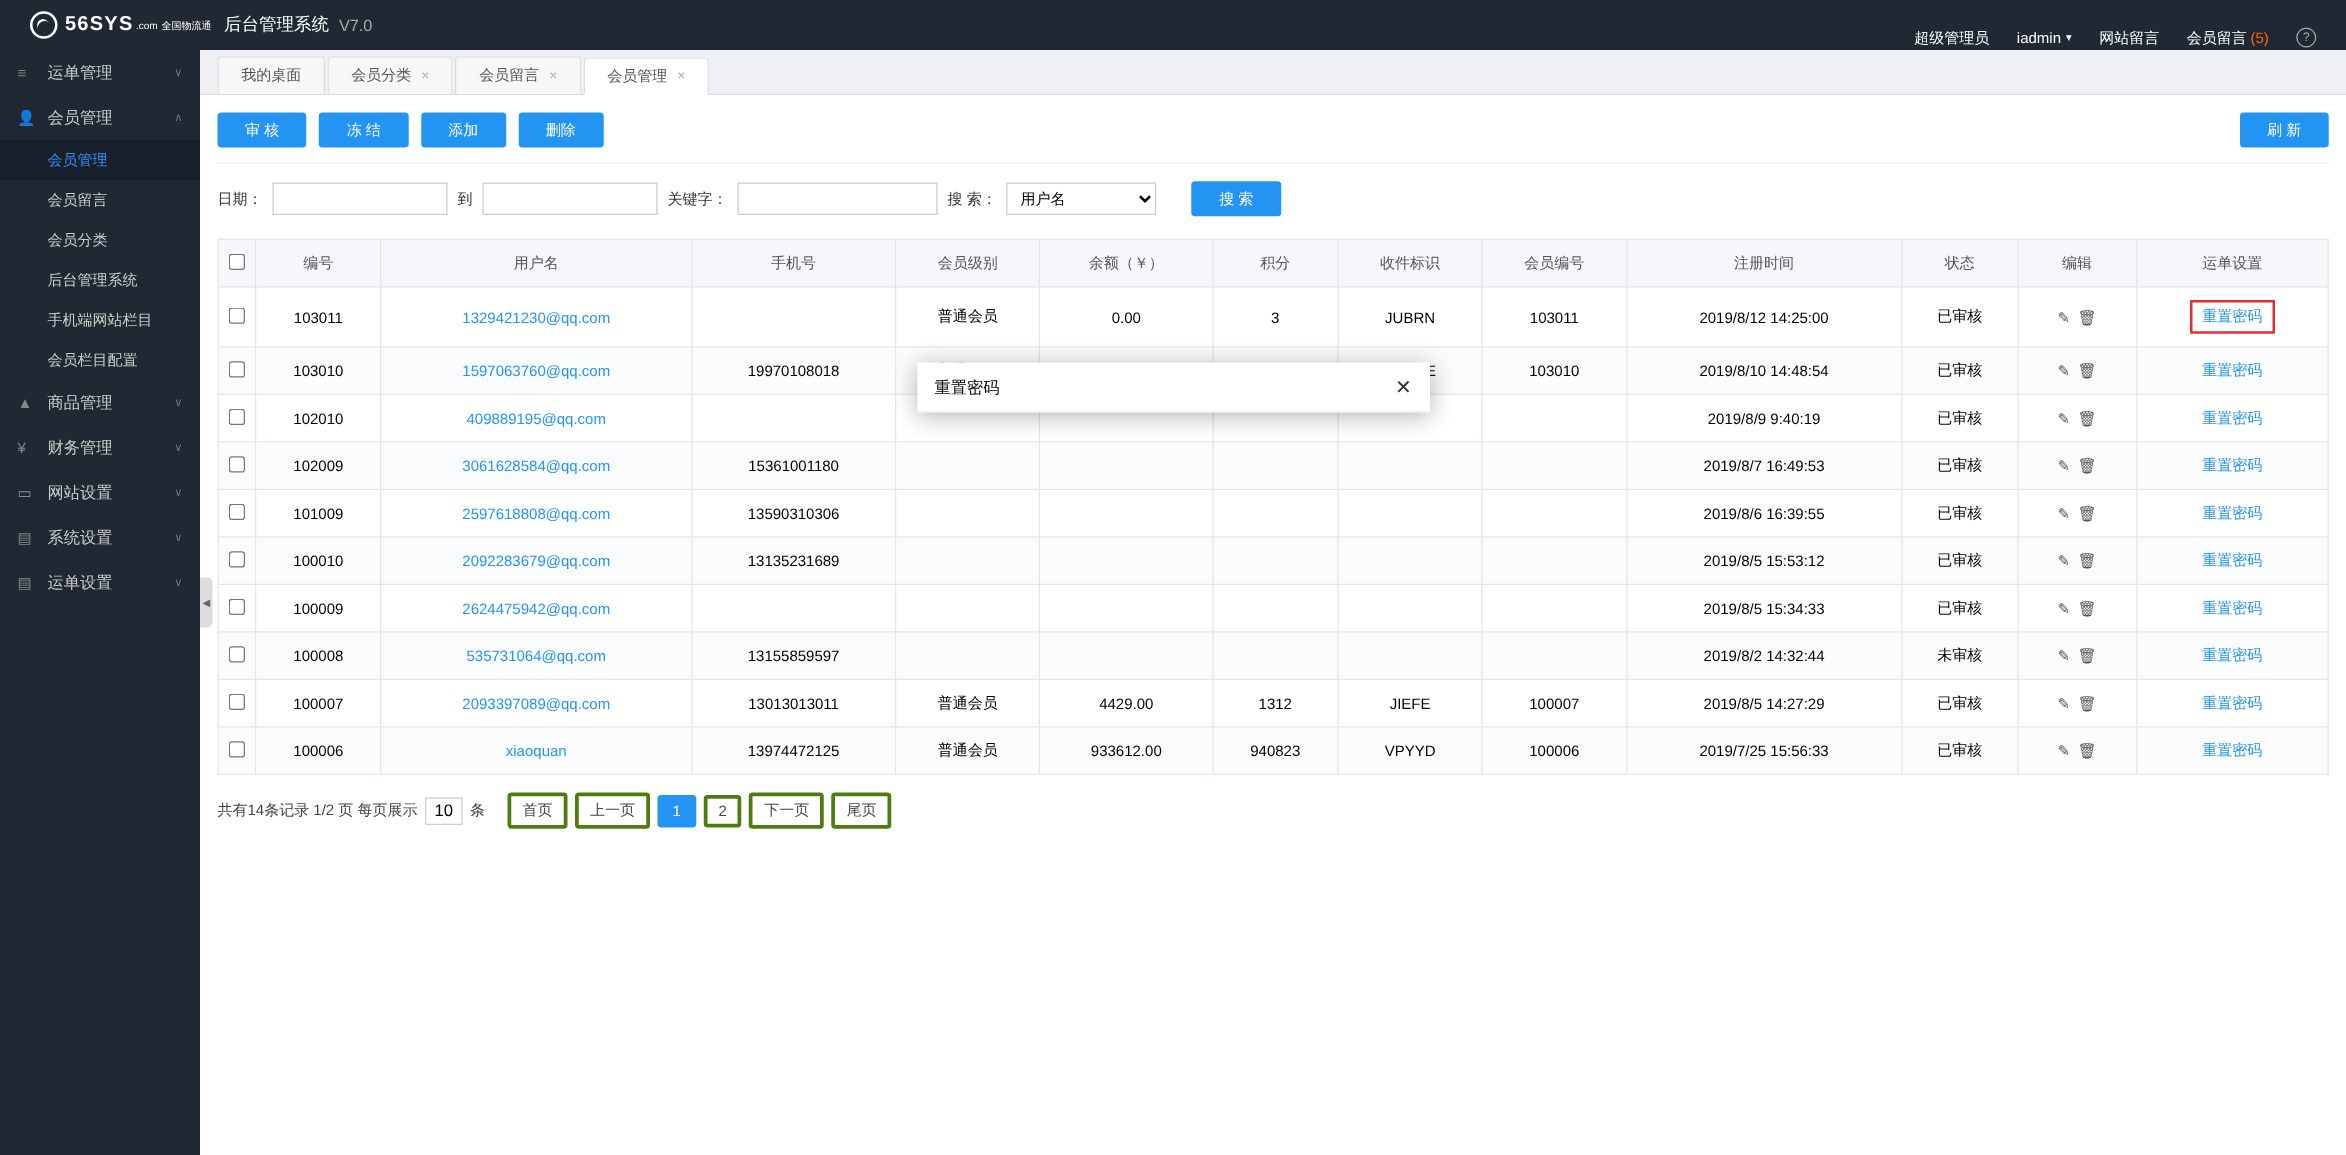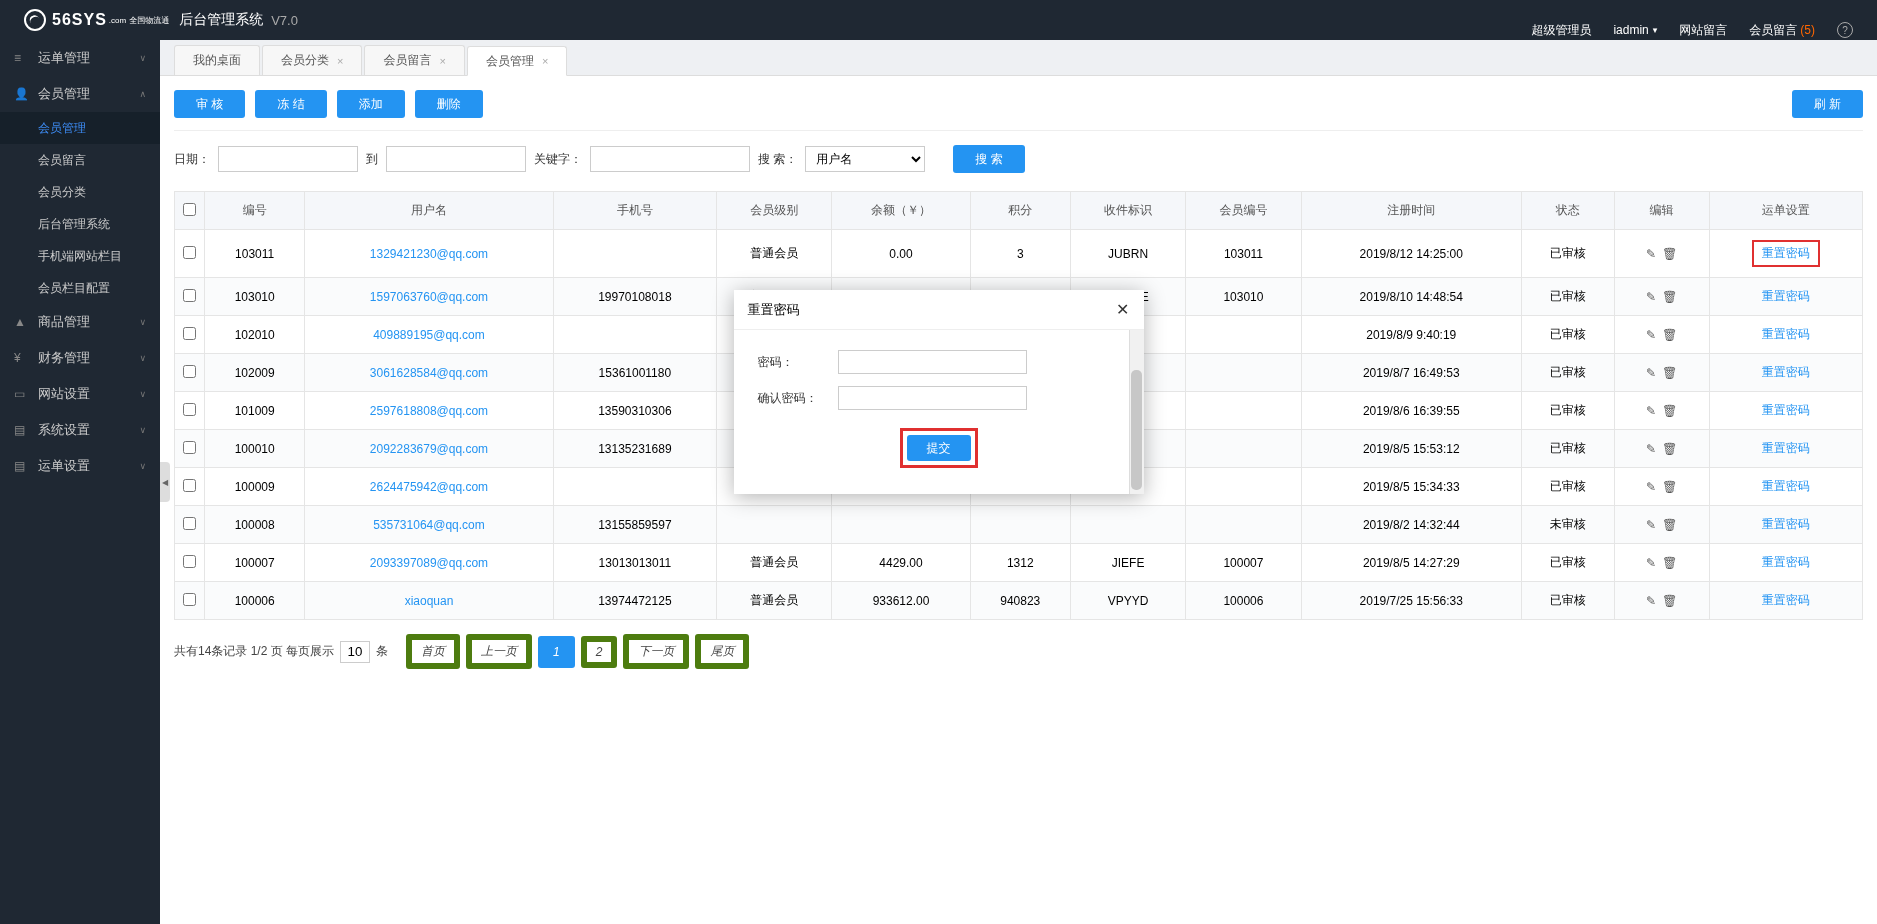--- a/index.html
+++ b/index.html
@@ -40,21 +40,21 @@
 .search-bar select { height:26px; border:1px solid #ccc; padding:0 6px; font-size:12px; background:#fff; }
 .tbl { width:100%; border-collapse:collapse; }
 .tbl th, .tbl td { border:1px solid #e5e5e5; padding:10px 6px; text-align:center; font-size:12px; font-weight:normal; }
 .tbl th { background:#f5f7fa; color:#555; }
 .tbl tr:nth-child(even) td { background:#fafbfc; }
 .link { color:#2494f2; cursor:pointer; }
 .reset-link { color:#2494f2; cursor:pointer; }
 .highlight-box { border:2px solid #e03030; padding:3px 8px; display:inline-block; }
 .row-icon { cursor:pointer; margin:0 3px; color:#555; }
 .pager { display:flex; align-items:center; gap:6px; padding:14px 0; font-size:12px; color:#444; }
-.pager .pbox { border:6px solid #4d7c0f; padding:3px 9px; border-radius:3px; cursor:pointer; background:#fff;font-style:italic; }
+.pager .pbox { border:3px solid #4d7c0f; padding:3px 9px; border-radius:3px; cursor:pointer; background:#fff; }
 .pager .pbox.active { background:#2494f2; color:#fff; border-color:#2494f2; }
 .pager input { width:30px; height:22px; border:1px solid #ccc; text-align:center; }
 .modal-overlay { position:fixed; inset:0; display:flex; align-items:flex-start; justify-content:center; padding-top:290px; pointer-events:none; z-index:100; }
 .modal { width:410px; background:#fff; box-shadow:0 3px 20px rgba(0,0,0,0.3); pointer-events:auto; }
 .modal-head { height:40px; display:flex; align-items:center; padding:0 14px; border-bottom:1px solid #eee; font-size:13px; }
 .modal-close { margin-left:auto; font-size:16px; cursor:pointer; color:#333; }
 .modal-body { padding:20px 24px 14px; }
 .form-row { display:flex; align-items:center; margin-bottom:12px; }
 .form-row label { width:80px; text-align:left; font-size:12px; color:#333; }
 .form-row input { flex:0 0 130px; height:24px; border:1px solid #ccc; padding:0 5px; }
@@ -360,32 +360,14 @@
     </div>
   </div>
 </div>
 
 <div class="modal-overlay">
   <div class="modal">
     <div class="modal-head">
       <span>重置密码</span>
       <span class="modal-close">✕</span>
     </div>
-    <div class="modal-body modal-scroll">
-      <div class="form-row">
-        <label>密码：</label>
-        <input type="password" style="">
-      </div>
-      <div class="form-row">
-        <label>确认密码：</label>
-        <input type="password" style="">
-      </div>
-      <div class="modal-submit-wrap">
-        <span class="highlight-box">
-          <button class="btn" style="padding:0 20px;height:26px">提交</button>
-        </span>
-      </div>
-      <div class="scroll-hint">
-          <div class="scroll-thumb"></div>
-        </div>
-    </div>
   </div>
 </div>
 
 </body></html>

